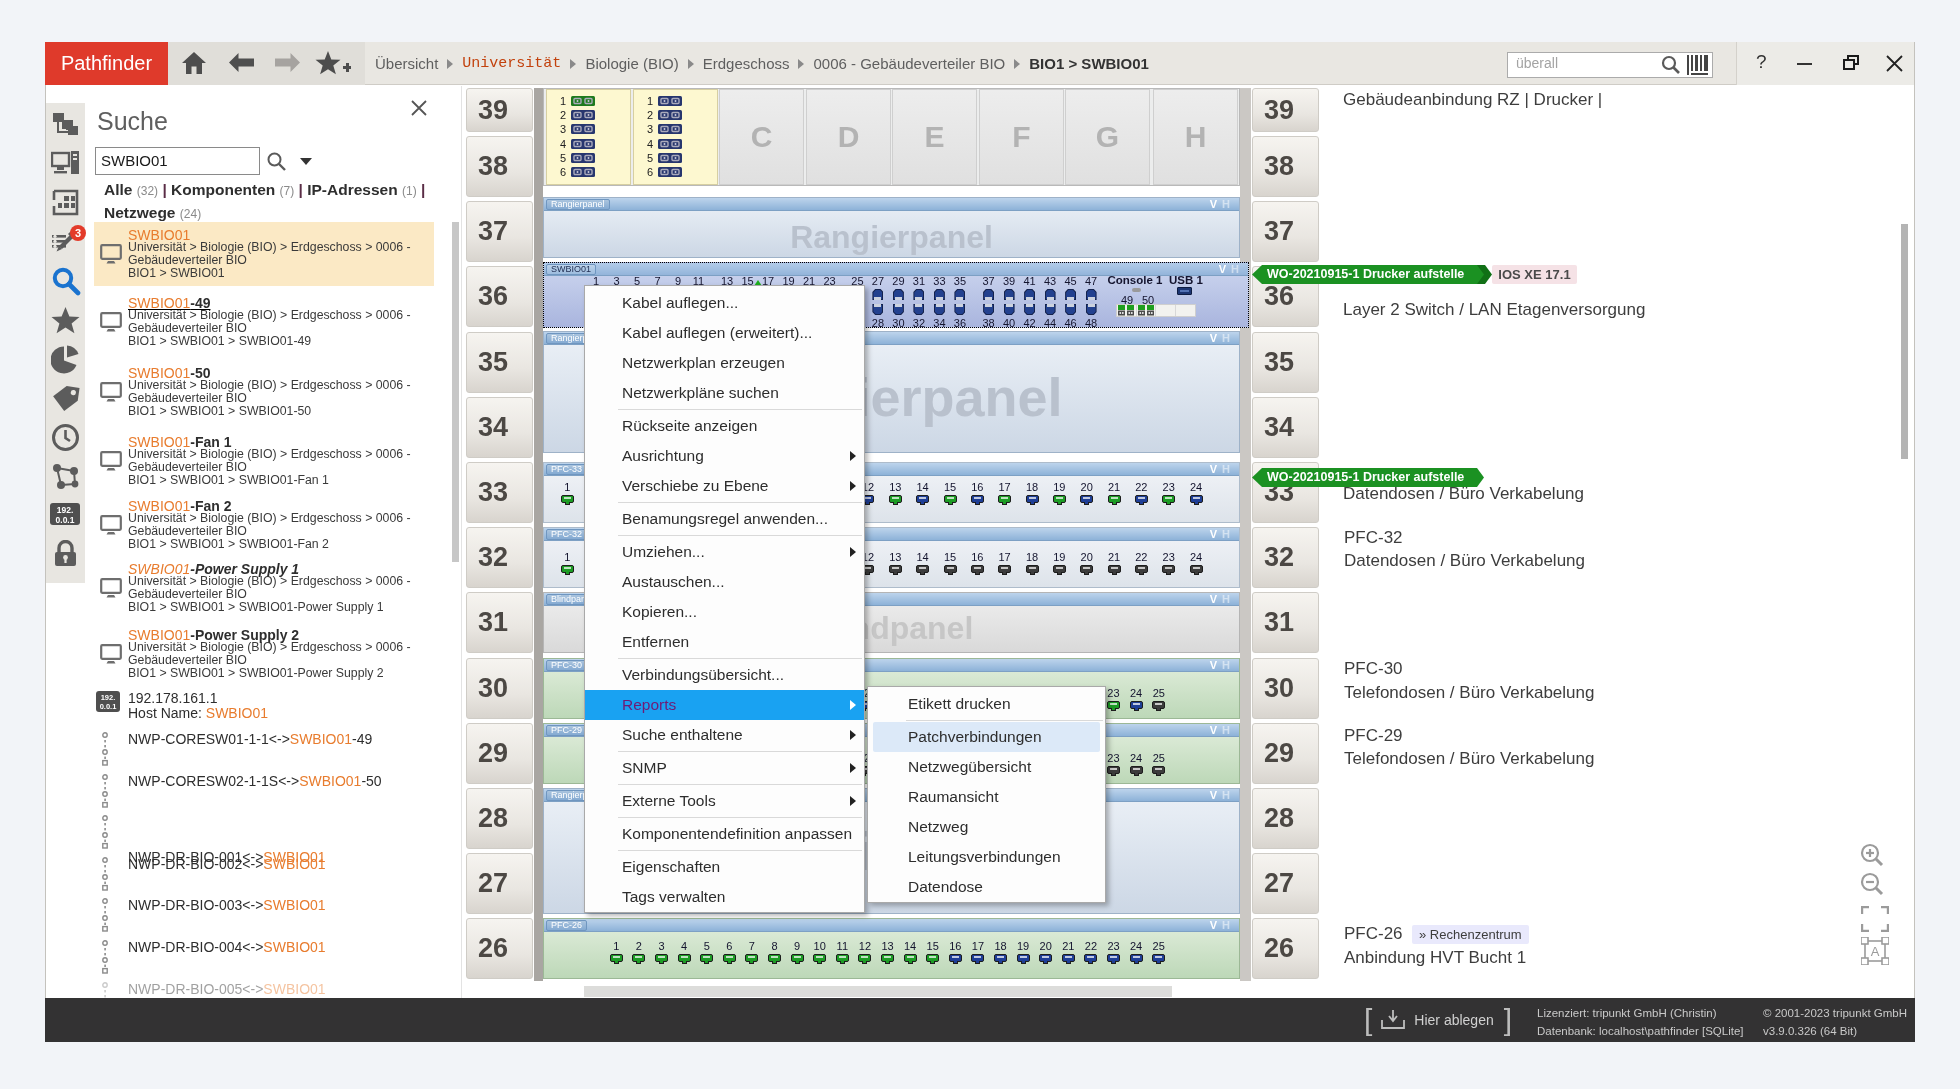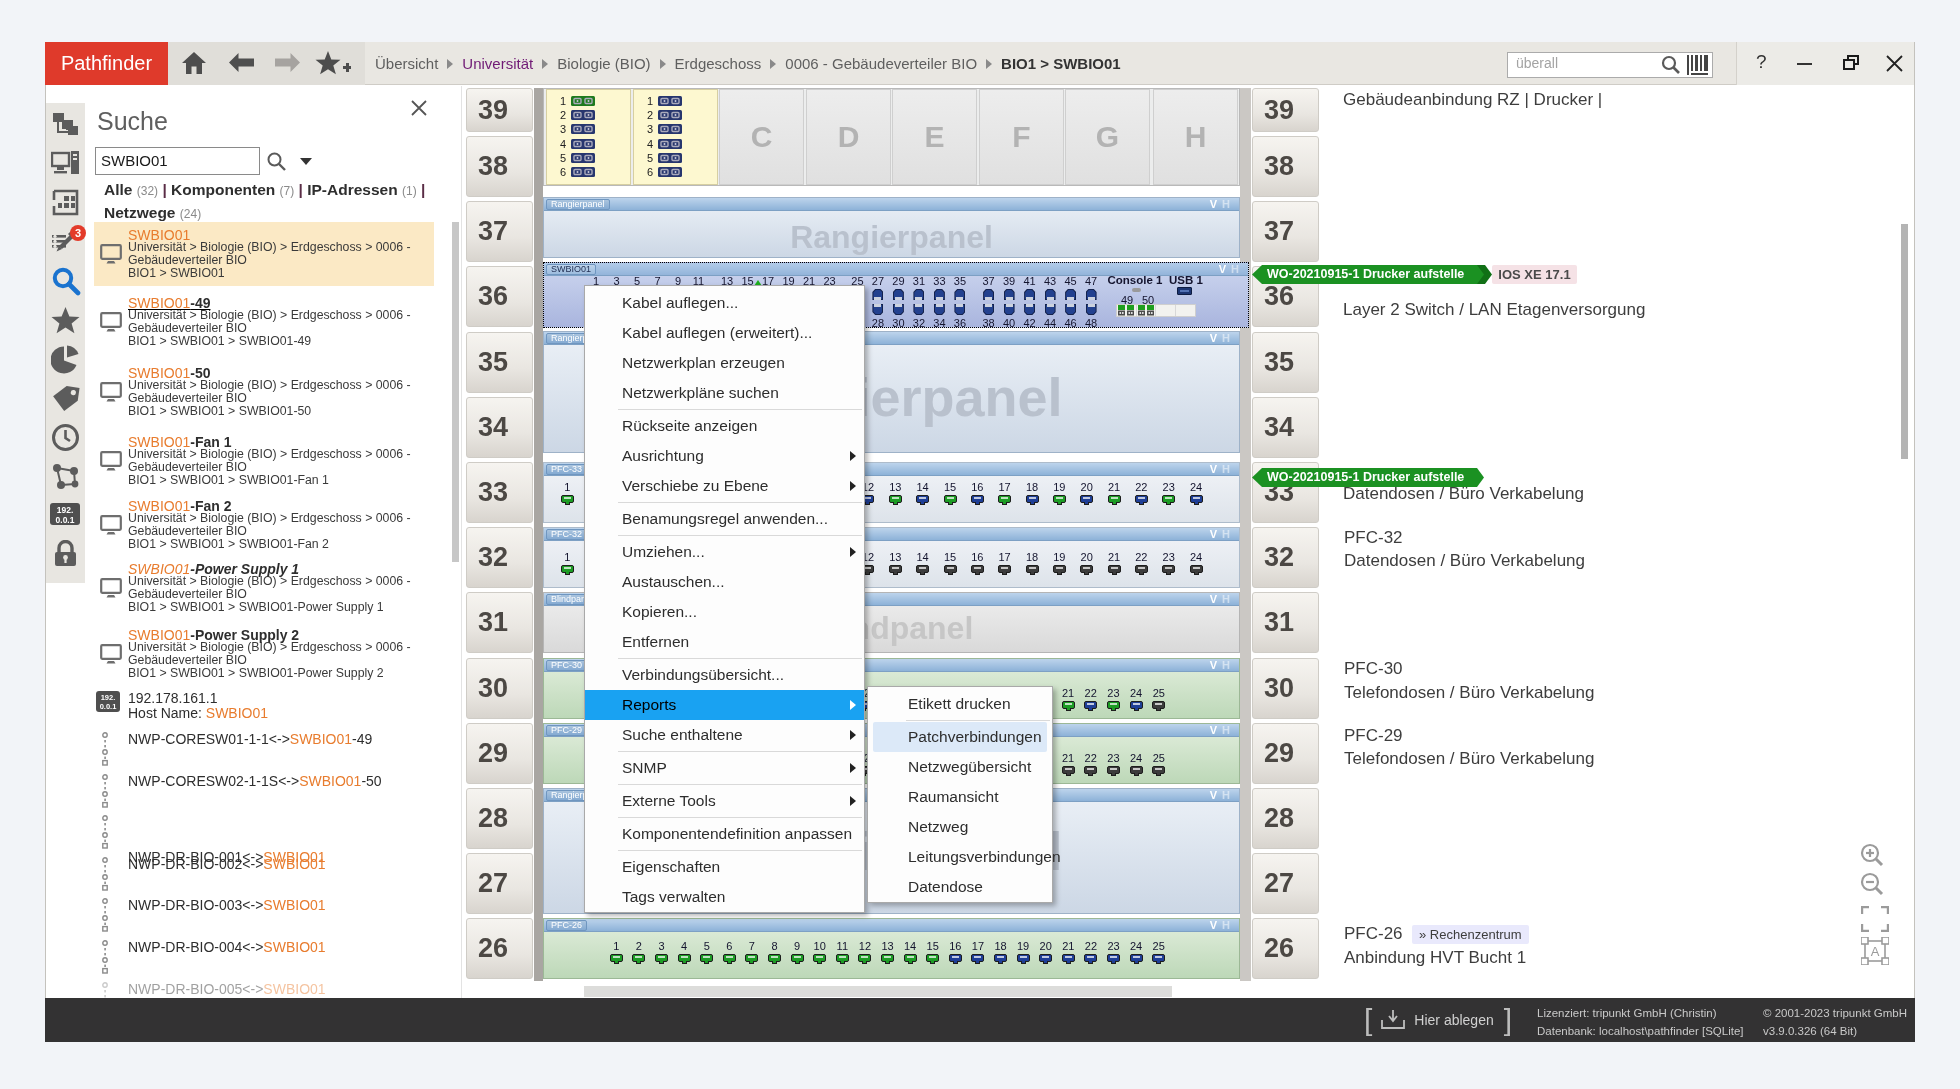--- a/index.html
+++ b/index.html
@@ -45,21 +45,21 @@
     <path d="M25 9.5 L15.5 0 V5.5 H0 V13.5 H15.5 V19 Z" fill="#a6a3a0"></path>
   </svg>
 <svg class="icn" style="left:315px;top:50px;" width="36" height="26" viewBox="0 0 36 26">
     <path d="M13 1 L16.3 9.5 L25.5 9.8 L18.3 15.5 L20.9 24.3 L13 19.2 L5.1 24.3 L7.7 15.5 L0.5 9.8 L9.7 9.5 Z" fill="#4d4d4d"></path>
     <path d="M28 16 h3 v-3 h3 v3 h3 v3 h-3 v3 h-3 v-3 h-3 z" fill="#4d4d4d"></path>
   </svg>
 <div style="position:absolute;left:375px;top:42px;height:43px;display:flex;align-items:center;font-size:15px;white-space:nowrap;">
     <span style="display:inline-flex;align-items:center;gap:9px;">
       <span style="color:#5f5f5f;">Übersicht</span>
       <span style="display:inline-block;width:0;height:0;border-left:6px solid #8a8a8a;border-top:5px solid transparent;border-bottom:5px solid transparent;"></span>
-      <span style="color:#701a75;">Universität</span>
+      <span style="color:#c2410c;font-family:Liberation Mono, monospace;">Universität</span>
       <span style="display:inline-block;width:0;height:0;border-left:6px solid #8a8a8a;border-top:5px solid transparent;border-bottom:5px solid transparent;"></span>
       <span style="color:#5f5f5f;">Biologie (BIO)</span>
       <span style="display:inline-block;width:0;height:0;border-left:6px solid #8a8a8a;border-top:5px solid transparent;border-bottom:5px solid transparent;"></span>
       <span style="color:#5f5f5f;">Erdgeschoss</span>
       <span style="display:inline-block;width:0;height:0;border-left:6px solid #8a8a8a;border-top:5px solid transparent;border-bottom:5px solid transparent;"></span>
       <span style="color:#5f5f5f;">0006 - Gebäudeverteiler BIO</span>
       <span style="display:inline-block;width:0;height:0;border-left:6px solid #8a8a8a;border-top:5px solid transparent;border-bottom:5px solid transparent;"></span>
       <span style="color:#333;font-weight:bold;">BIO1 &gt; SWBIO01</span>
     </span>
   </div>
@@ -1444,33 +1444,33 @@
     <div class="mitem"><span class="ar"></span>Verschiebe zu Ebene</div>
     <div class="msep"></div>
     <div class="mitem">Benamungsregel anwenden...</div>
     <div class="msep"></div>
     <div class="mitem"><span class="ar"></span>Umziehen...</div>
     <div class="mitem">Austauschen...</div>
     <div class="mitem">Kopieren...</div>
     <div class="mitem">Entfernen</div>
     <div class="msep"></div>
     <div class="mitem">Verbindungsübersicht...</div>
-    <div class="mitem" style="background:#19a2f2;color:#000000;"><span class="ar" style="border-left-color:#fff;"></span>Reports</div>
+    <div class="mitem" style="background:#19a2f2;color:#701a75;"><span class="ar" style="border-left-color:#fff;"></span>Reports</div>
     <div class="mitem"><span class="ar"></span>Suche enthaltene</div>
     <div class="msep"></div>
     <div class="mitem"><span class="ar"></span>SNMP</div>
     <div class="msep"></div>
     <div class="mitem"><span class="ar"></span>Externe Tools</div>
     <div class="msep"></div>
     <div class="mitem">Komponentendefinition anpassen</div>
     <div class="msep"></div>
     <div class="mitem">Eigenschaften</div>
     <div class="mitem">Tags verwalten</div>
   </div>
-<div style="position:absolute;left:867px;top:686px;width:186px;height:217px;background:#fdfdfd;border:1px solid #a9a9a9;box-shadow:3px 3px 5px rgba(0,0,0,0.28);padding-top:2px;">
+<div style="position:absolute;left:867px;top:686px;width:239px;height:217px;background:#fdfdfd;border:1px solid #a9a9a9;box-shadow:3px 3px 5px rgba(0,0,0,0.28);padding-top:2px;">
     <div class="mitem" style="padding-left:40px;">Etikett drucken</div>
     <div class="msep" style="margin-left:38px;"></div>
     <div class="mitem" style="padding-left:35px;margin:0 5px;background:#dce9f8;border-radius:2px;">Patchverbindungen</div>
     <div class="mitem" style="padding-left:40px;">Netzwegübersicht</div>
     <div class="mitem" style="padding-left:40px;">Raumansicht</div>
     <div class="mitem" style="padding-left:40px;">Netzweg</div>
     <div class="mitem" style="padding-left:40px;">Leitungsverbindungen</div>
     <div class="mitem" style="padding-left:40px;">Datendose</div>
   </div>
 <div style="position:absolute;left:45px;top:998px;width:1870px;height:44px;background:#333233;"></div>

